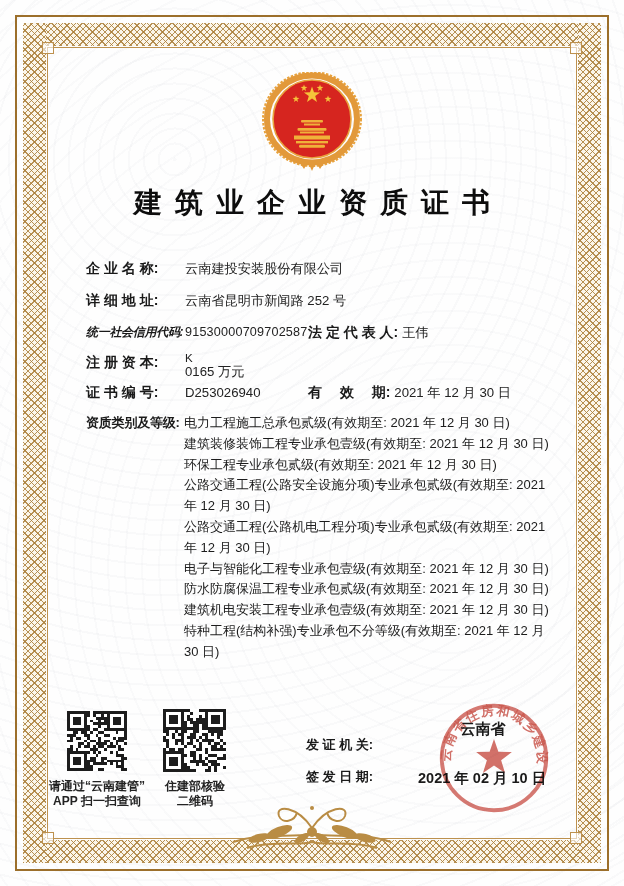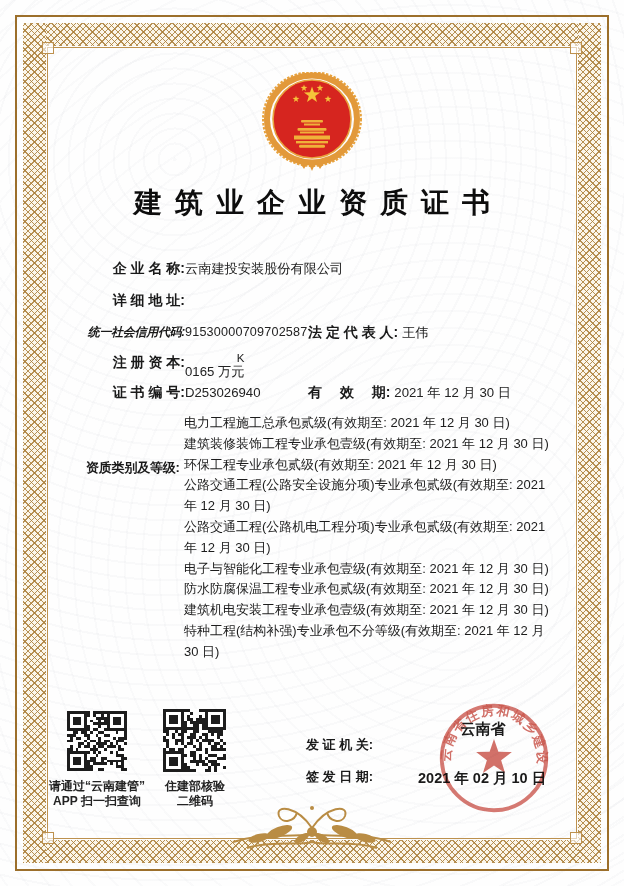--- a/index.html
+++ b/index.html
@@ -27,31 +27,31 @@
   .csq{position:absolute;width:10px;height:10px;border:1px solid #bd914e;background:rgba(255,255,255,.6);z-index:2;}
   .csq.tl{left:42px;top:42px}.csq.tr{right:42px;top:42px}
   .csq.bl{left:42px;bottom:42px}.csq.br{right:42px;bottom:42px}
   
   .emblem{position:absolute;left:260px;top:72px;width:104px;height:100px;}
   
   .title{position:absolute;top:184px;left:0;width:100%;text-align:center;
     font-size:28px;font-weight:700;letter-spacing:13px;text-indent:13px;color:#0d0d0d;}
   
   .info{position:absolute;left:86px;top:252px;width:474px;height:170px;}
-  .pair{position:absolute;display:flex;align-items:baseline;white-space:nowrap;text-align:right;}
+  .pair{position:absolute;display:flex;align-items:baseline;white-space:nowrap;}
   .lab{font-weight:700;font-size:14px;white-space:pre;flex:none;}
   .labw{width:99px;}
   .cond{font-size:12px;width:99px;letter-spacing:-.3px;font-style:italic;}
   .val{font-size:13.2px;color:#222;}
   .num{font-size:12.6px;letter-spacing:.2px;}
   .stack{display:inline-flex;flex-direction:column;line-height:13px;transform:translateY(-5px);}
   .stack i{font-style:normal;}
   .wrapk{font-size:11.5px;}
   
-  .qlab{position:absolute;left:86px;top:414px;font-weight:700;font-size:13px;letter-spacing:-.2px;margin-top:45px;}
+  .qlab{position:absolute;left:86px;top:414px;font-weight:700;font-size:13px;letter-spacing:-.2px;}
   .qlist{position:absolute;left:184px;top:413px;width:376px;font-size:13px;line-height:20.8px;color:#1c1c1c;}
   .qlist span{display:block;}
   
   .qr{position:absolute;display:grid;grid-template-columns:repeat(21,1fr);grid-auto-rows:1fr;background:#fff;z-index:2;}
   .qr i{display:block;}
   .qr i.m{background:#1d1d1d;}
   .qr1{left:67px;top:711px;width:60px;height:60px;}
   .qr2{left:163px;top:709px;width:63px;height:63px;}
   .qrcap{position:absolute;width:130px;text-align:center;font-size:12px;font-weight:700;line-height:15px;color:#222;z-index:2;}
   .qrcap1{left:32px;top:779px;}
@@ -110,20 +110,21 @@
 
   <div class="title">建筑业企业资质证书</div>
 
   <div class="info">
     <div class="pair" style="left:0;top:8px">
       <span class="lab labw">企 业 名 称:</span>
       <span class="val">云南建投安装股份有限公司</span>
     </div>
     <div class="pair" style="left:0;top:40px">
       <span class="lab labw">详 细 地 址:</span>
+      <span class="val">云南省昆明市新闻路 252 号</span>
     </div>
     <div class="pair" style="left:0;top:72px">
       <span class="lab cond">统一社会信用代码:</span>
       <span class="val num">91530000709702587</span>
     </div>
     <div class="pair" style="left:222px;top:72px">
       <span class="lab">法 定 代 表 人: </span>
       <span class="val">王伟</span>
     </div>
     <div class="pair" style="left:0;top:102px">

